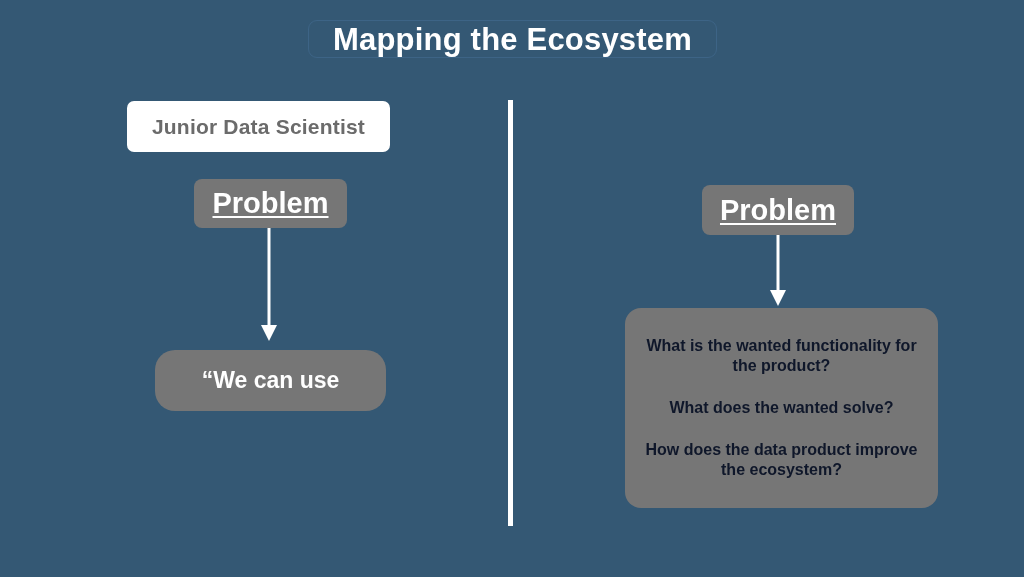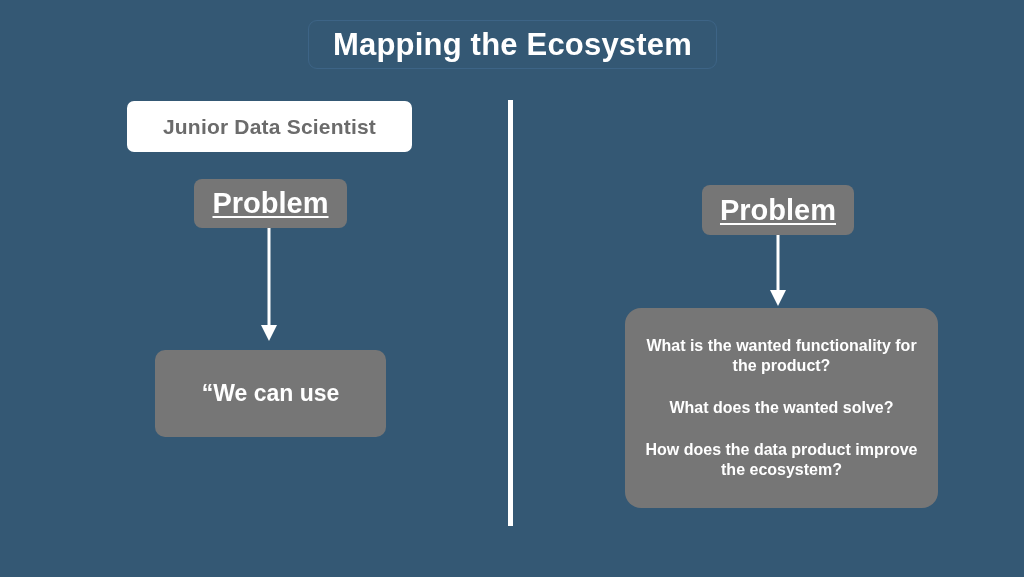--- a/index.html
+++ b/index.html
@@ -19,21 +19,21 @@
     inset: 0;
     background: #345874;
   }
 
   
   .title-box {
     position: absolute;
     left: 308px;
     top: 20px;
     width: 409px;
-    height: 49px;
+    height: 38px;
     border: 1px solid #3d6486;
     border-radius: 9px;
     box-sizing: border-box;
     display: flex;
     align-items: center;
     justify-content: center;
   }
   .title-text {
     color: #ffffff;
     font-size: 31px;
@@ -62,21 +62,21 @@
     align-items: center;
     justify-content: center;
   }
   .role-pill .role-label {
     color: #6b6b6b;
     font-size: 21px;
     font-weight: bold;
     letter-spacing: 0.2px;
     white-space: nowrap;
   }
-  #role-junior { left: 127px; top: 101px; width: 285px; height: 51px; }
+  #role-junior { left: 127px; top: 101px; width: 263px; height: 51px; }
   #role-senior { left: 640px; top: 105px; width: 297px; height: 50px; }
 
   
   .grey-box {
     position: absolute;
     background: #767676;
     border-radius: 8px;
     display: flex;
     align-items: center;
     justify-content: center;
@@ -91,22 +91,22 @@
     white-space: nowrap;
   }
   #problem-left  { left: 194px; top: 179px; width: 153px; height: 49px; }
   #problem-right { left: 702px; top: 185px; width: 152px; height: 50px; }
 
   
   #quote-box {
     left: 155px;
     top: 350px;
     width: 231px;
-    height: 87px;
-    border-radius: 10px;
+    height: 61px;
+    border-radius: 20px;
   }
   .quote-text {
     color: #ffffff;
     font-size: 23px;
     font-weight: bold;
     line-height: 1.32;
     padding: 0 10px;
   }
 
   
@@ -115,21 +115,21 @@
     top: 308px;
     width: 313px;
     height: 200px;
     border-radius: 16px;
     flex-direction: column;
     justify-content: center;
     padding: 0 12px;
     box-sizing: border-box;
   }
   .question-line {
-    color: #ffffff;
+    color: #0f172a;
     font-size: 16px;
     font-weight: bold;
     line-height: 1.25;
     margin: 0;
   }
   .question-line + .question-line { margin-top: 22px; }
 
   
   .arrow {
     position: absolute;

